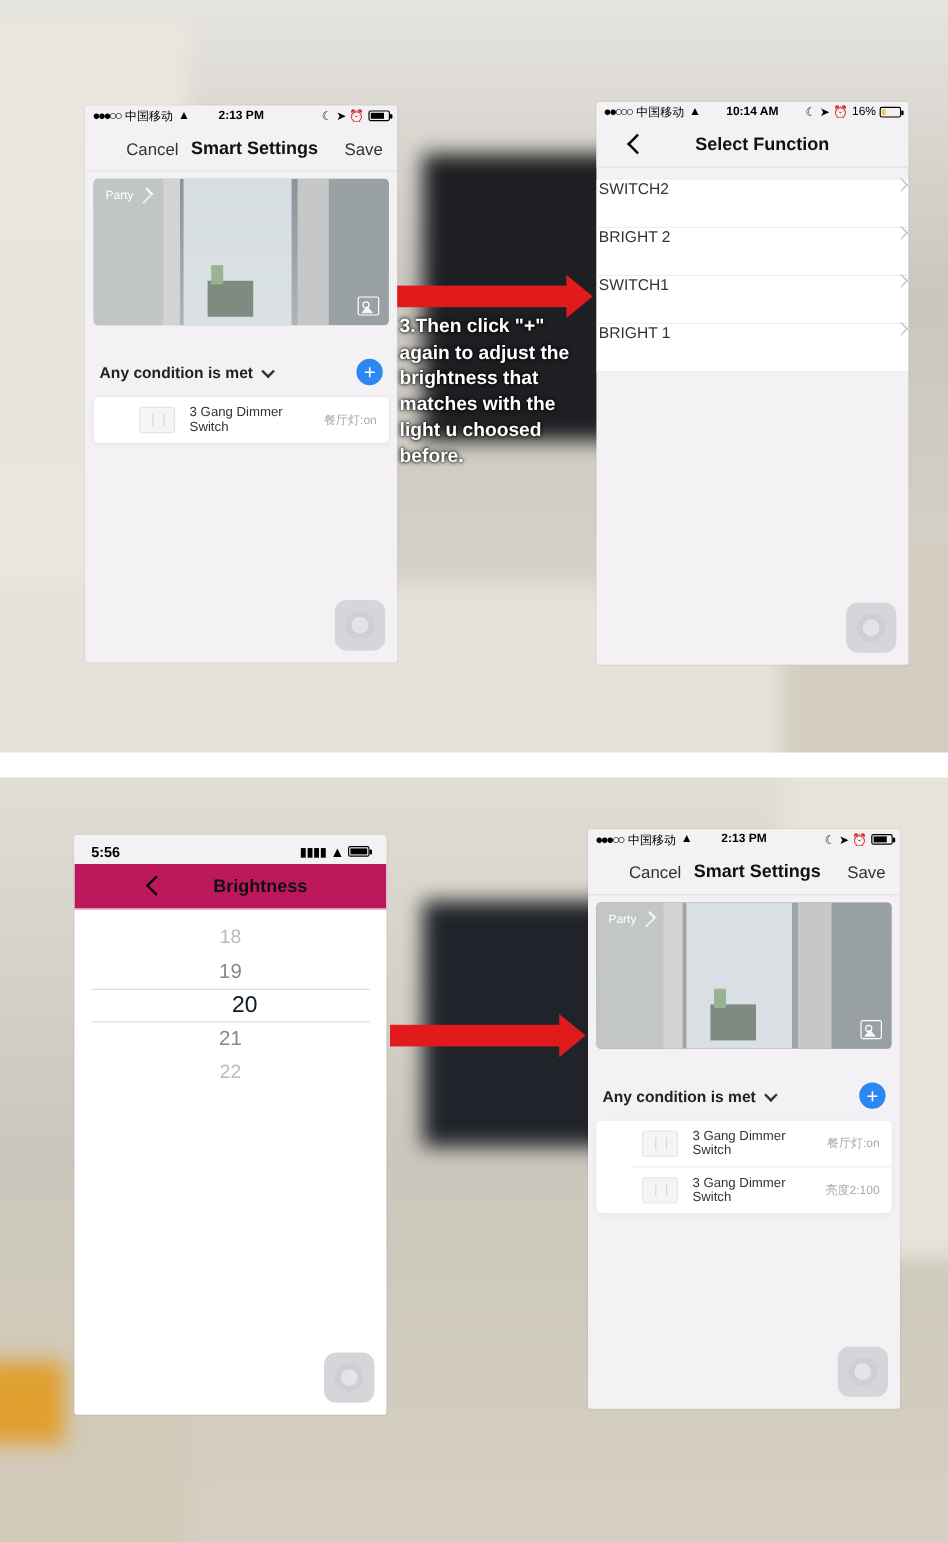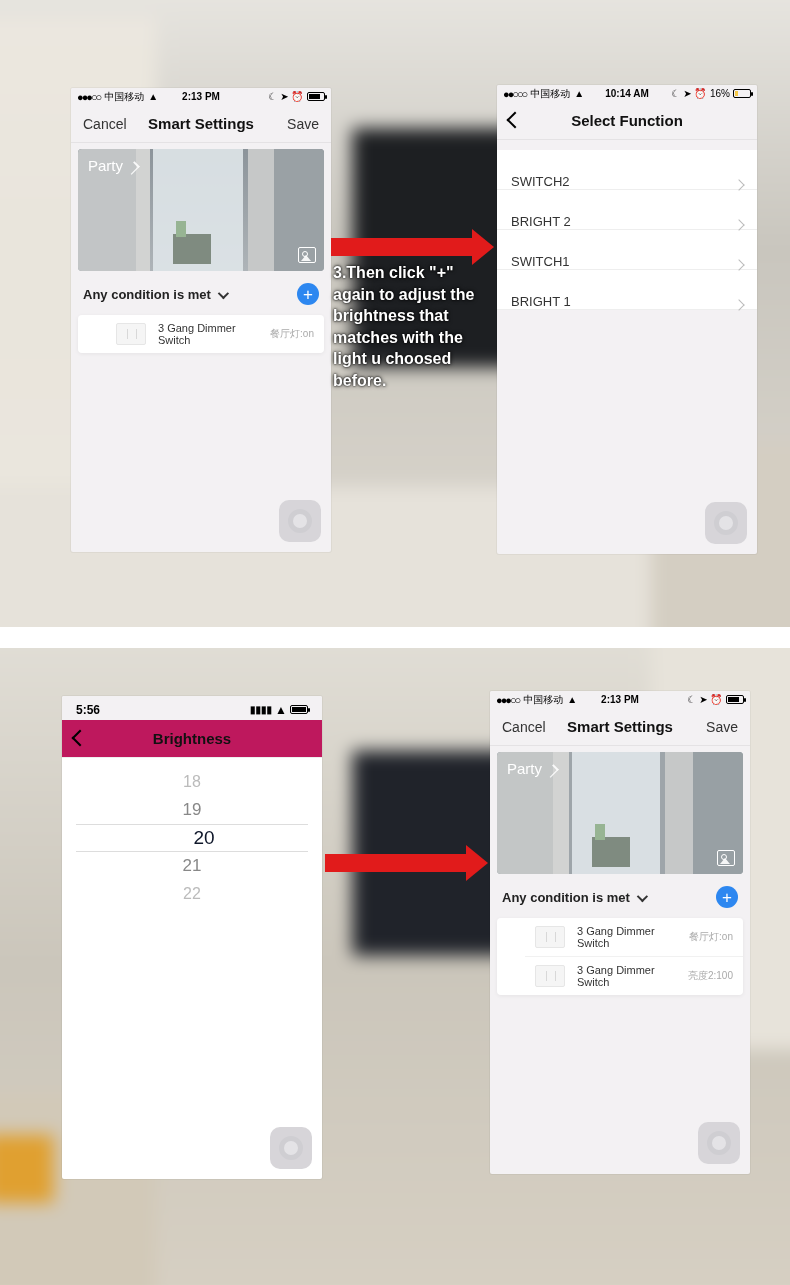--- a/index.html
+++ b/index.html
@@ -53,21 +53,21 @@
   .status .batt {
     display:inline-block; width:18px; height:9px; border:1px solid #000; border-radius:2px; position:relative;
   }
   .status .batt::after{content:"";position:absolute;right:-3px;top:2px;width:2px;height:4px;background:#000;border-radius:1px;}
   .status .batt .fill{position:absolute;left:1px;top:1px;bottom:1px;background:#000;width:70%;}
   .status .batt.y .fill{background:#f7c948;width:20%;}
 
   
   .nav {
     height: 38px;
-    display: flex; align-items: center; justify-content: space-between;
+    display: flex; align-items: center; justify-content: flex-end;
     padding: 0 12px;
     background: #f3f1f3;
     border-bottom: 1px solid #e4e2e4;
   }
   .nav .title { font-weight: 600; font-size: 15px; color:#111; }
   .nav .side { font-size: 14px; color:#333; min-width:54px; }
   .nav .side.right{ text-align:right; }
   .nav .back {
     width:12px;height:12px;border-left:2px solid #000;border-bottom:2px solid #000;
     transform: rotate(45deg); display:inline-block;
@@ -78,38 +78,38 @@
     margin: 6px 7px 0;
     height: 122px;
     border-radius: 4px;
     position: relative;
     overflow: hidden;
     background: linear-gradient(180deg,#9aa1a7 0%, #b0b6ba 100%);
   }
   .hero .scene{position:absolute;inset:0;}
   .hero .scene svg{width:100%;height:100%;}
   .hero .label{
-    position:absolute; left:10px; top:8px; color:#fff; font-size:15px; font-weight:500;
+    position:absolute; left:10px; top:8px; color:#fff; font-size:10px; font-weight:500;
     display:flex; gap:4px; align-items:flex-end;
   }
   .hero .label .pencil{
     width:12px;height:12px;border-bottom:2px solid #fff;border-right:2px solid #fff;
     transform: skew(-12deg,-12deg) rotate(-45deg) scale(0.8);
     opacity:0.9;
   }
   .hero .img-icon{
     position:absolute; right:8px; bottom:8px; width:18px;height:16px;border:1.5px solid #fff;border-radius:2px;
   }
   .hero .img-icon::before{content:"";position:absolute;left:3px;top:3px;width:4px;height:4px;border:1px solid #fff;border-radius:50%;}
   .hero .img-icon::after{content:"";position:absolute;left:2px;bottom:1px;width:0;height:0;border-left:5px solid transparent;border-right:5px solid transparent;border-bottom:6px solid #fff;opacity:0.9;}
 
   
   .cond {
     display:flex; align-items:center; justify-content:space-between;
-    padding: 12px 12px 10px;
+    padding: 28px 12px 10px;
     font-size: 13px; font-weight:600; color:#222;
   }
   .cond .chev { display:inline-block;width:8px;height:8px;border-right:2px solid #333;border-bottom:2px solid #333;transform:rotate(45deg) translateY(-2px); margin-left:4px;}
   .cond .plus {
     width:22px;height:22px;border-radius:50%;background:#2d87f0;color:#fff;display:flex;align-items:center;justify-content:center;font-size:17px;font-weight:400;line-height:1;
   }
 
   .card {
     background:#fff; border-radius:4px; margin: 0 7px 6px;
     box-shadow: 0 1px 4px rgba(0,0,0,0.06);
@@ -122,22 +122,22 @@
     width:30px;height:22px;background:#f5f5f5;border:1px solid #e6e6e6;border-radius:2px;margin-right:12px;position:relative;
   }
   .card-row .thumb::before,.card-row .thumb::after{content:"";position:absolute;top:5px;bottom:5px;width:1px;background:#d8d8d8;}
   .card-row .thumb::before{left:10px}.card-row .thumb::after{left:19px}
   .card-row .name{flex:1; font-size:11px;}
   .card-row .meta{font-size:10px; color:#aaa;}
 
   
   .list { background:#fff; }
   .list-row{
-    display:flex;align-items:flex-end;justify-content:space-between;
-    height:40px;border-bottom:1px solid #eee;padding:0 14px;
+    display:flex;align-items:flex-start;justify-content:space-between;
+    height:40px;border-bottom:1px solid #eee;padding:0 2px;
     font-size:13px;color:#333;
   }
   .list-row .arr{width:8px;height:8px;border-right:1.5px solid #bbb;border-top:1.5px solid #bbb;transform:rotate(45deg);}
 
   
   .picker{
     margin: 10px 14px;
     height: 140px;
     display:flex;flex-direction:column;align-items:center;justify-content:space-between;
     position:relative;font-size:16px;color:#222;background:#fff;

